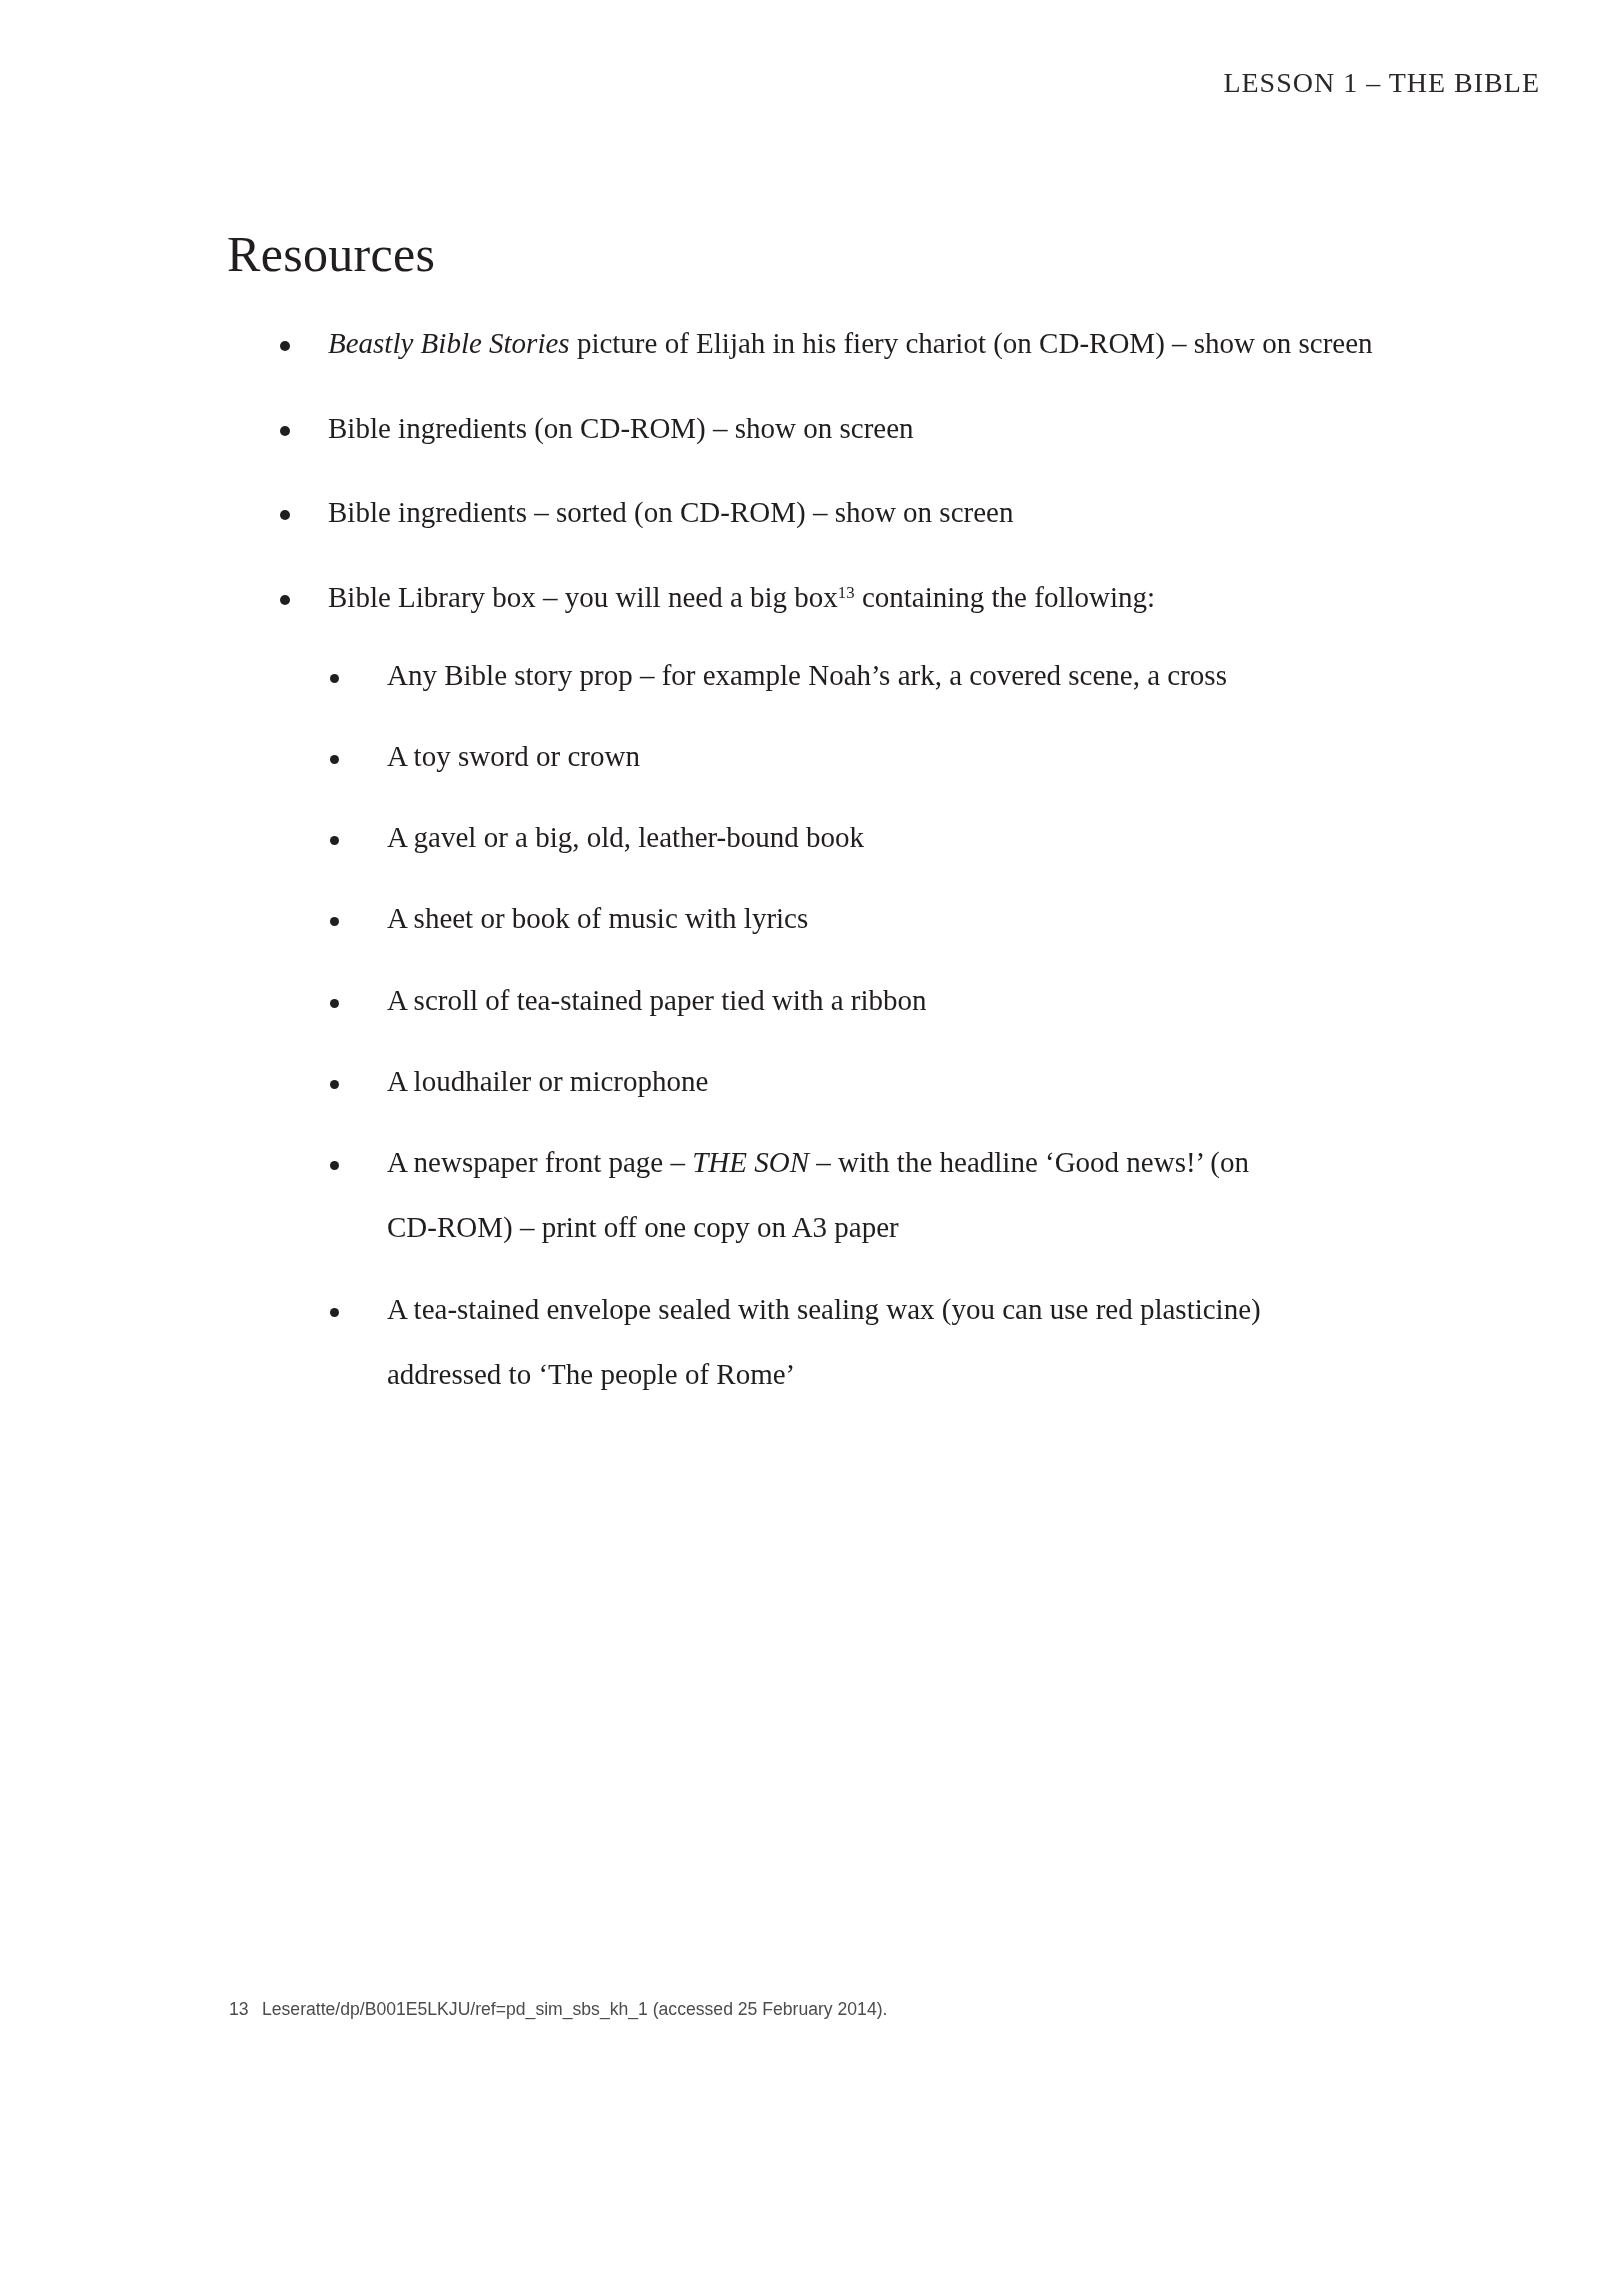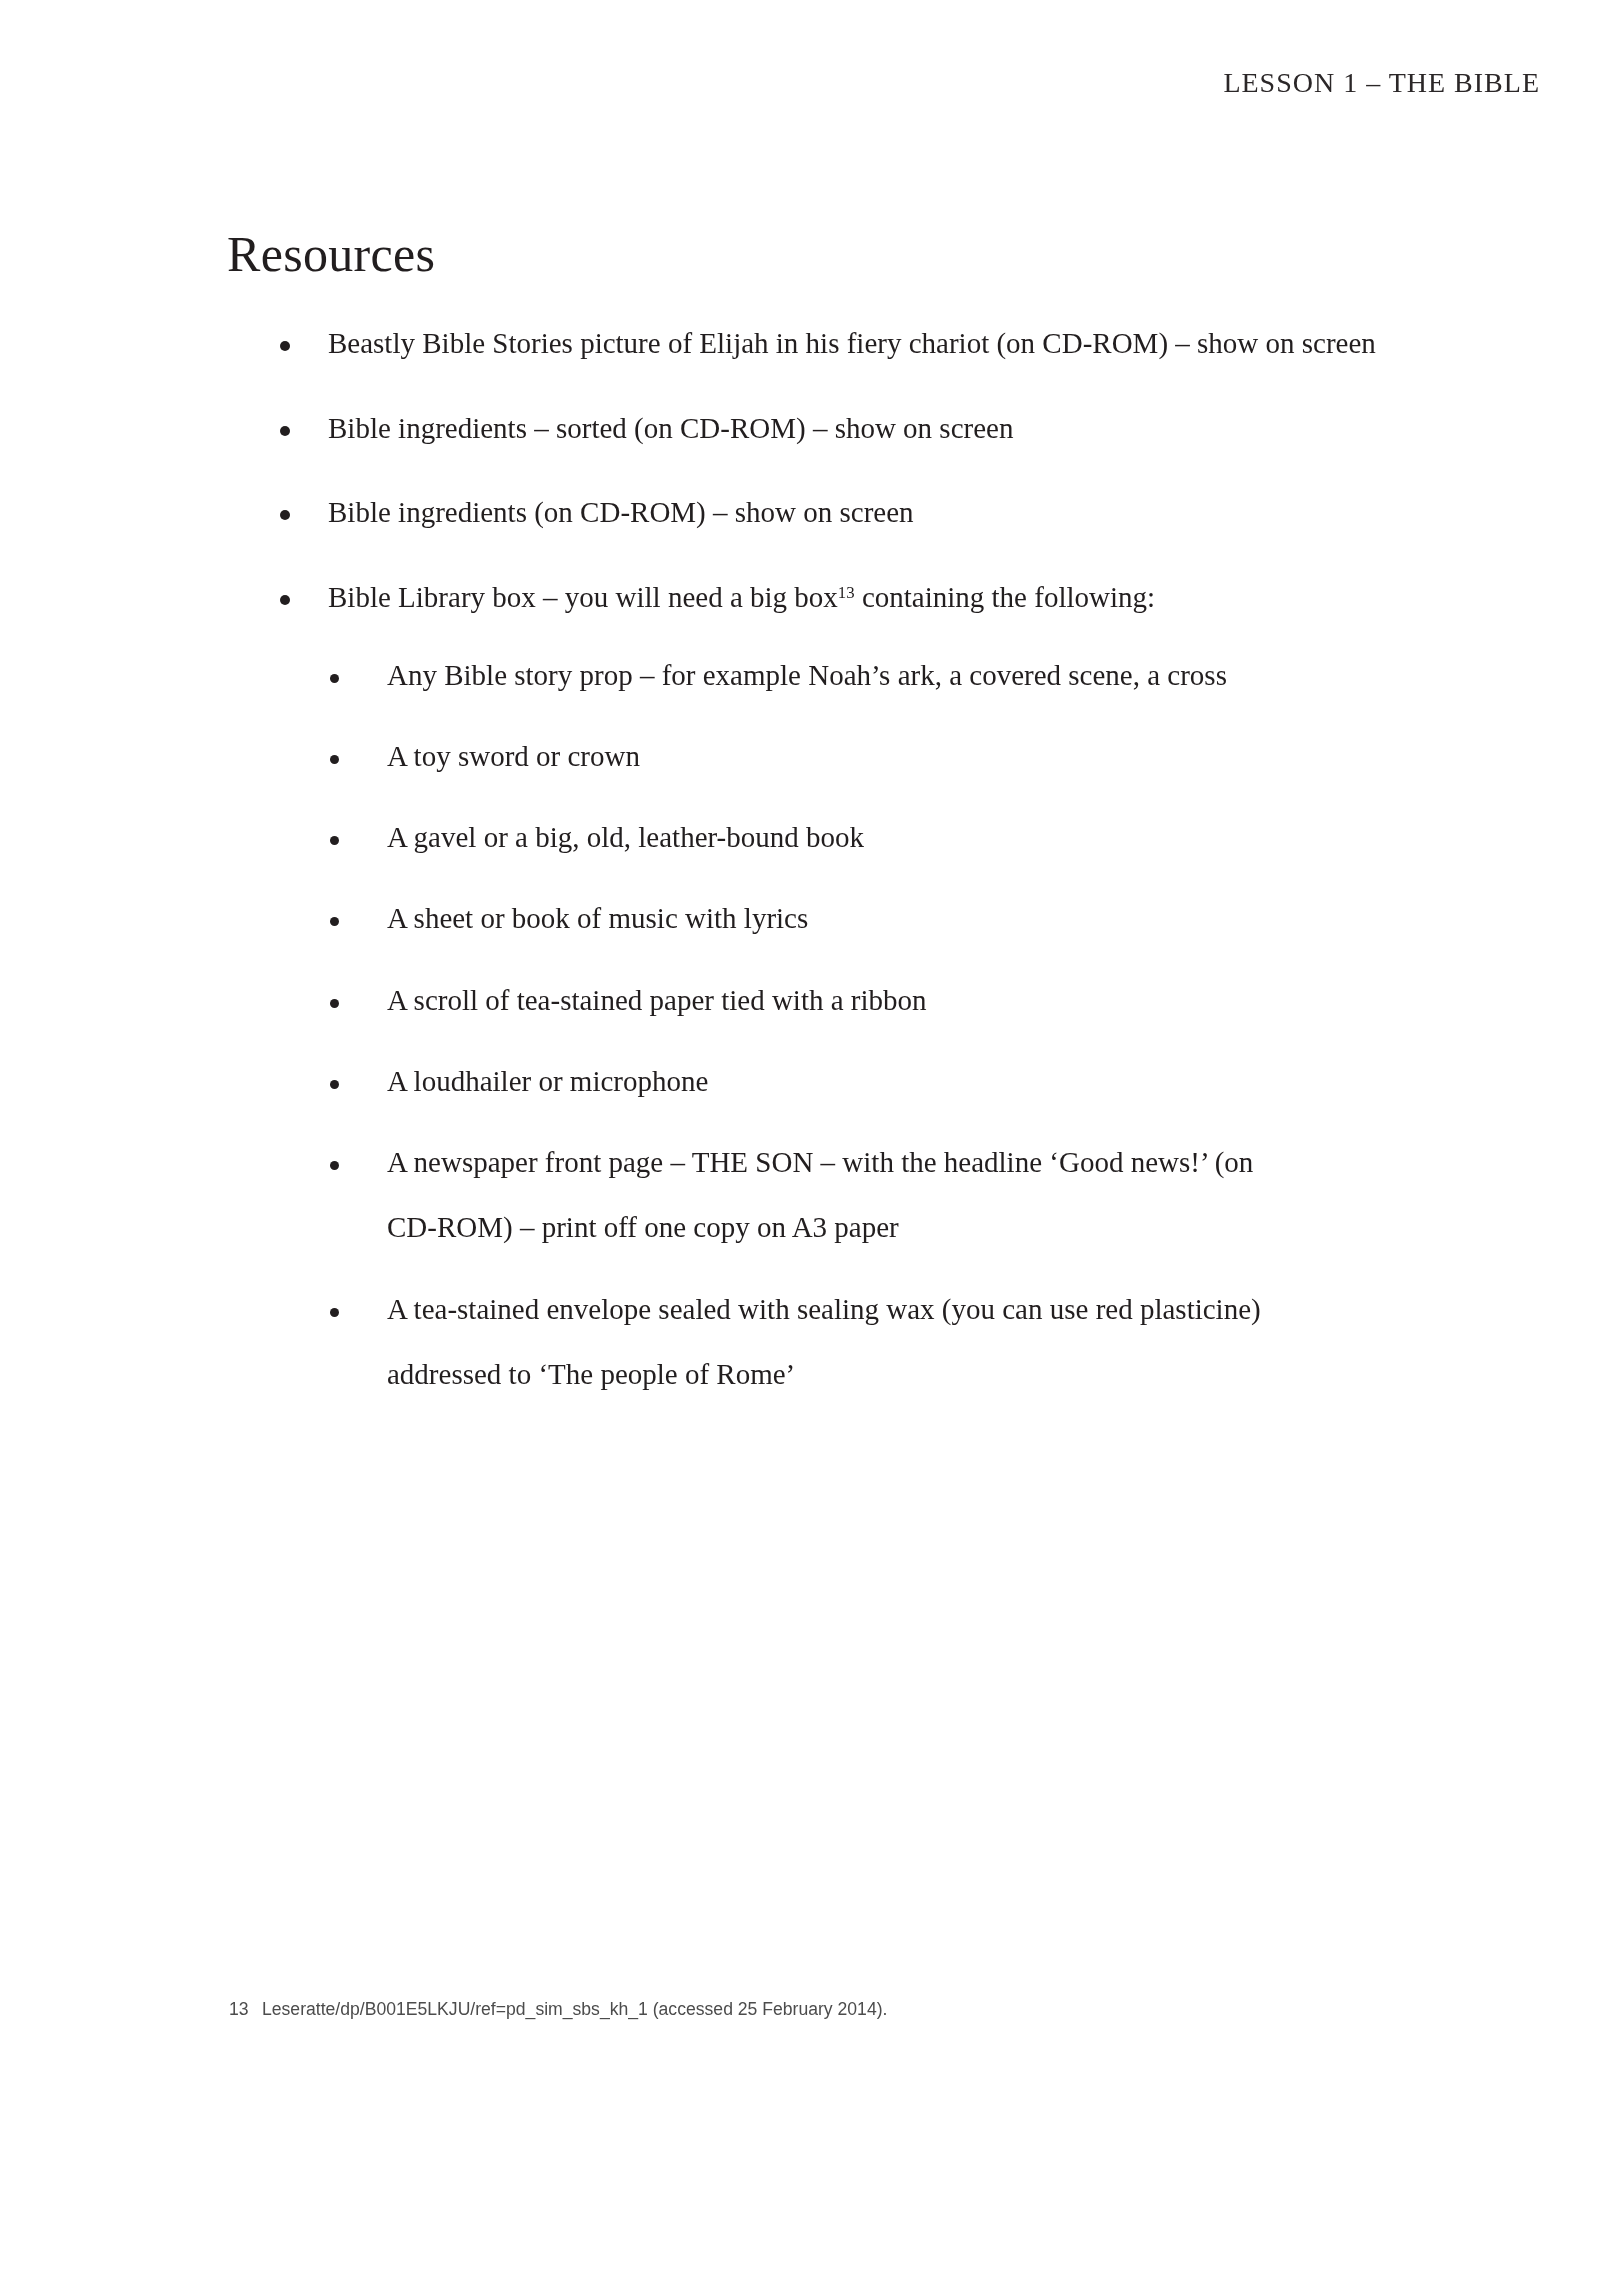--- a/index.html
+++ b/index.html
@@ -50,21 +50,21 @@
   .l2 > li {
     position:relative;
     padding-left:59px;
     margin-bottom:16.3px;
     font-size:29px;
     line-height:65px;
   }
   .l2 > li > .dot { left:2px; top:31px; width:9px; height:9px; }
 
   .line { white-space:nowrap; }
-  .it { }
+  .it { font-style:italic; }
 
   sup.fnref {
     font-size:0.58em;
     line-height:0;
     position:relative;
     top:-0.5em;
     vertical-align:baseline;
   }
 
   .footnote {
@@ -102,26 +102,26 @@
   <div class="list-wrap">
     <ul class="l1">
 
       <li>
         <span class="dot"></span>
         <div class="line"><span class="it">Beastly Bible Stories</span><span> picture of Elijah in his fiery chariot (on CD-ROM) – show on screen</span></div>
       </li>
 
       <li>
         <span class="dot"></span>
-        <div class="line"><span>Bible ingredients – sorted (on CD-ROM) – show on screen</span></div>
+        <div class="line"><span>Bible ingredients (on CD-ROM) – show on screen</span></div>
       </li>
 
       <li>
         <span class="dot"></span>
-        <div class="line"><span>Bible ingredients (on CD-ROM) – show on screen</span></div>
+        <div class="line"><span>Bible ingredients – sorted (on CD-ROM) – show on screen</span></div>
       </li>
 
       <li>
         <span class="dot"></span>
         <div class="line"><span>Bible Library box – you will need a big box</span><sup class="fnref">13</sup><span> containing the following:</span></div>
 
         <ul class="l2">
 
           <li>
             <span class="dot"></span>

